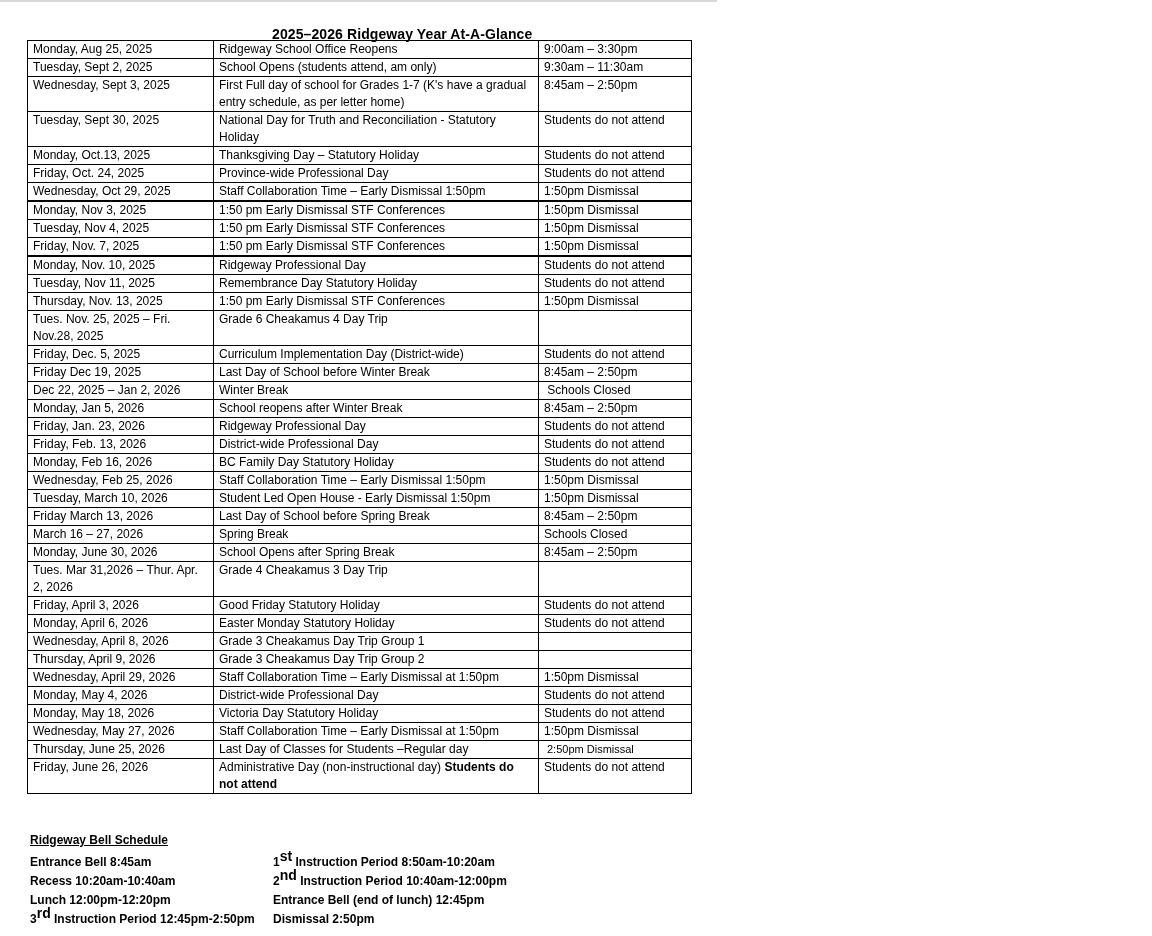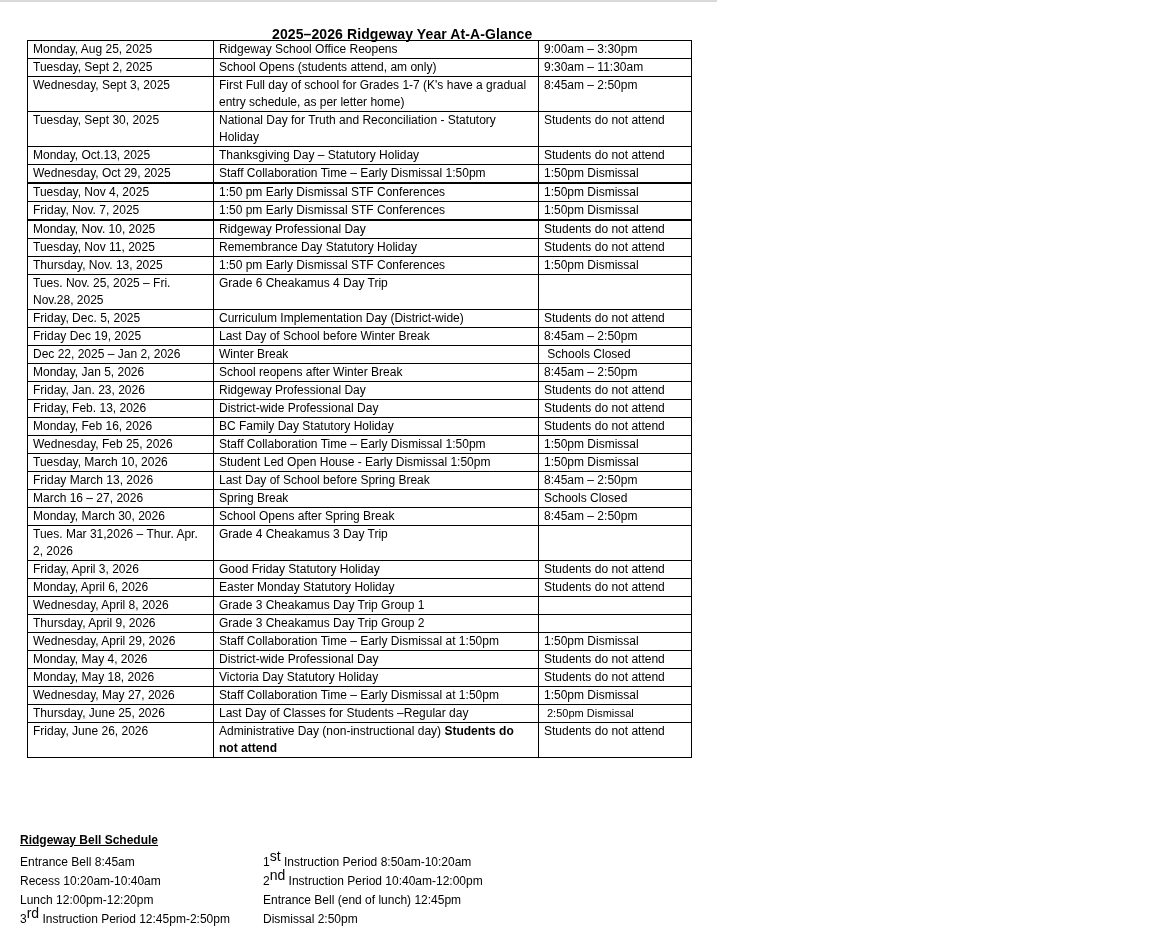--- a/index.html
+++ b/index.html
@@ -37,32 +37,33 @@
     padding: 0 4px 0 5px;
     vertical-align: top;
     overflow: hidden;
   }
   table.calendar tr.thick-bottom td { border-bottom-width: 2px; }
   table.calendar td.c-time.small {
     font-size: 11px;
     padding-left: 8px;
   }
   .bell {
-    position: absolute; left: 20px; top: 831px;
+    position: absolute; left: 30px; top: 831px;
     font-size: 12px;
   }
   .bell-heading {
     font-weight: bold;
     text-decoration: underline;
     line-height: 19px;
     margin-bottom: 3px;
   }
   .bell-grid {
     display: grid;
     grid-template-columns: 243px auto;
+    font-weight: bold;
   }
   .bell-grid div {
     line-height: 19px;
     white-space: nowrap;
   }
   sup {
     font-size: 14px;
     line-height: 0;
     vertical-align: super;
   }
@@ -100,26 +101,36 @@
         <tr>
           <td class="c-date">Tuesday, Sept 30, 2025</td>
           <td class="c-event">National Day for Truth and Reconciliation - Statutory Holiday</td>
           <td class="c-time">Students do not attend</td>
         </tr>
         <tr>
           <td class="c-date">Monday, Oct.13, 2025</td>
           <td class="c-event">Thanksgiving Day – Statutory Holiday</td>
           <td class="c-time">Students do not attend</td>
         </tr>
+        <tr>
+          <td class="c-date">Friday, Oct. 24, 2025</td>
+          <td class="c-event">Province-wide Professional Day</td>
+          <td class="c-time">Students do not attend</td>
+        </tr>
         <tr class="thick-bottom">
           <td class="c-date">Wednesday, Oct 29, 2025</td>
           <td class="c-event">Staff Collaboration Time – Early Dismissal 1:50pm</td>
           <td class="c-time">1:50pm Dismissal</td>
         </tr>
         <tr>
+          <td class="c-date">Monday, Nov 3, 2025</td>
+          <td class="c-event">1:50 pm Early Dismissal STF Conferences</td>
+          <td class="c-time">1:50pm Dismissal</td>
+        </tr>
+        <tr>
           <td class="c-date">Tuesday, Nov 4, 2025</td>
           <td class="c-event">1:50 pm Early Dismissal STF Conferences</td>
           <td class="c-time">1:50pm Dismissal</td>
         </tr>
         <tr class="thick-bottom">
           <td class="c-date">Friday, Nov. 7, 2025</td>
           <td class="c-event">1:50 pm Early Dismissal STF Conferences</td>
           <td class="c-time">1:50pm Dismissal</td>
         </tr>
         <tr>
@@ -191,21 +202,21 @@
           <td class="c-date">Friday March 13, 2026</td>
           <td class="c-event">Last Day of School before Spring Break</td>
           <td class="c-time">8:45am – 2:50pm</td>
         </tr>
         <tr>
           <td class="c-date">March 16 – 27, 2026</td>
           <td class="c-event">Spring Break</td>
           <td class="c-time">Schools Closed</td>
         </tr>
         <tr>
-          <td class="c-date">Monday, March 30, 2026</td>
+          <td class="c-date">Monday, June 30, 2026</td>
           <td class="c-event">School Opens after Spring Break</td>
           <td class="c-time">8:45am – 2:50pm</td>
         </tr>
         <tr>
           <td class="c-date">Tues. Mar 31,2026 – Thur. Apr. 2, 2026</td>
           <td class="c-event">Grade 4 Cheakamus 3 Day Trip</td>
           <td class="c-time"></td>
         </tr>
         <tr>
           <td class="c-date">Friday, April 3, 2026</td>

